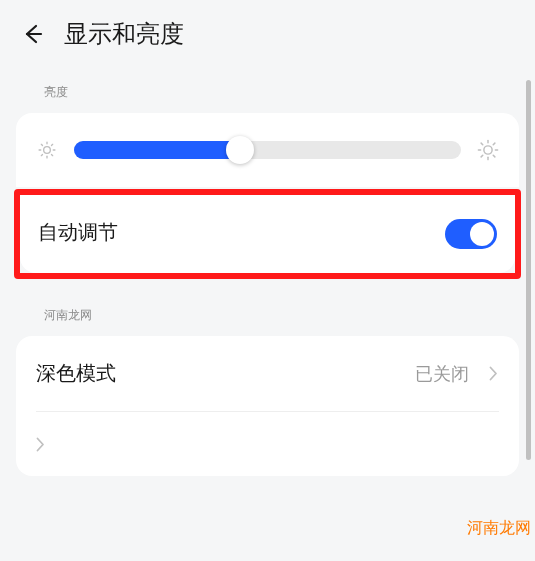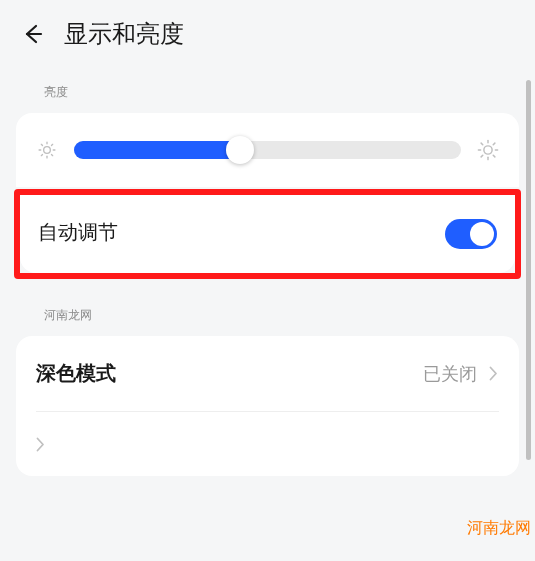--- a/index.html
+++ b/index.html
@@ -126,26 +126,25 @@
     .list-row {
       display: flex;
       align-items: center;
       justify-content: space-between;
       padding: 24px 20px;
       cursor: pointer;
     }
     .list-label {
       font-size: 20px;
       color: #1a1a1a;
-      font-weight: bold;
     }
     .list-value-wrap {
       display: flex;
       align-items: center;
-      gap: 12px;
+      gap: 20px;
     }
     .list-value {
       font-size: 18px;
       color: #9a9a9a;
     }
     .chevron-icon {
       width: 10px;
       height: 16px;
       display: flex;
       align-items: center;

